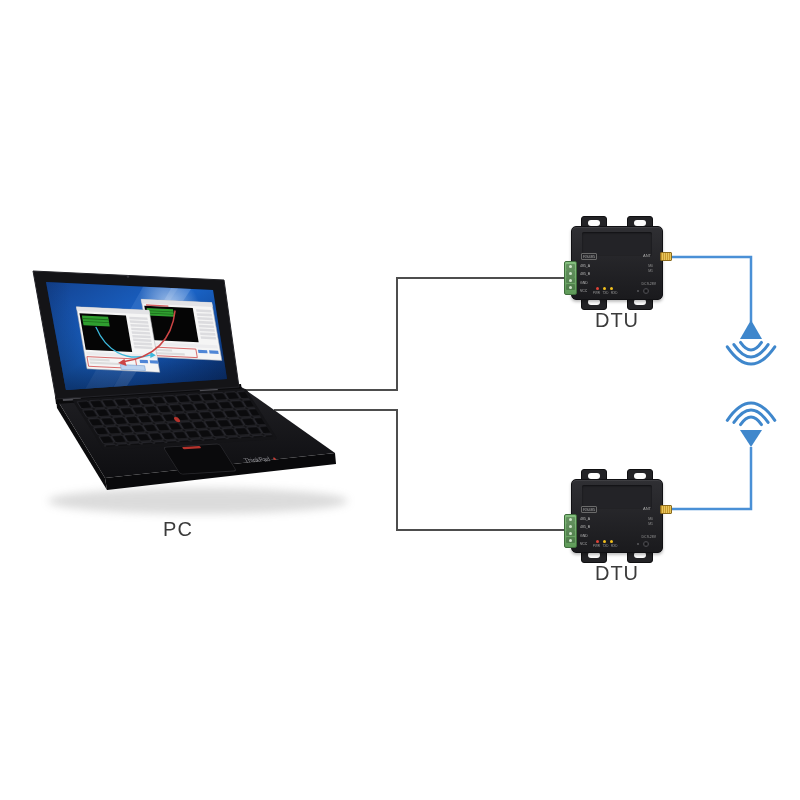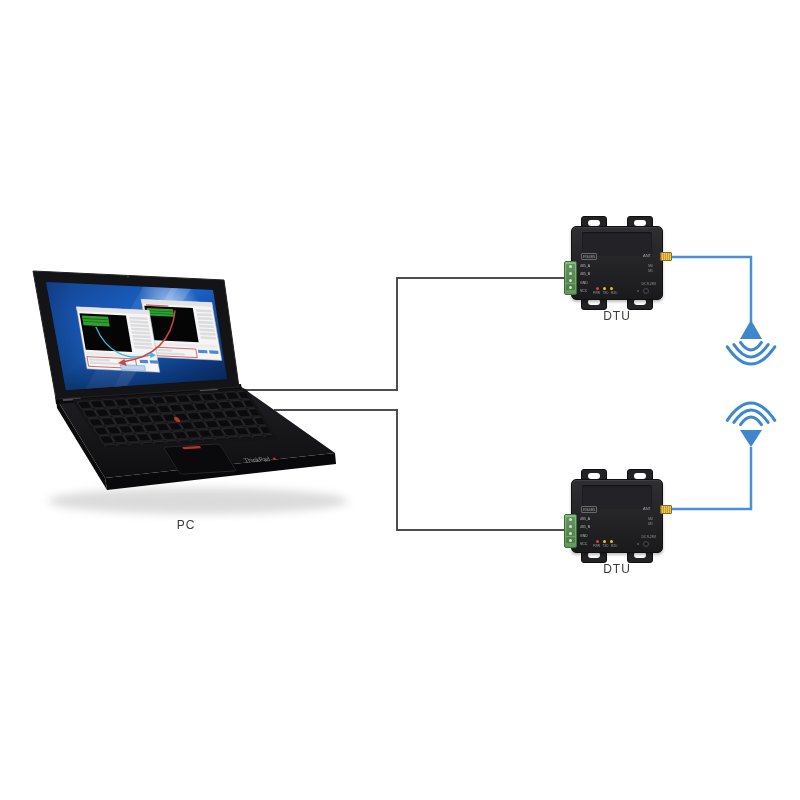--- a/index.html
+++ b/index.html
@@ -1,21 +1,21 @@
 <!DOCTYPE html>
 <html><head>
 <meta charset="utf-8">
 <style>
   html,body{margin:0;padding:0;background:#fff;}
   #stage{position:relative;width:800px;height:800px;background:#ffffff;overflow:hidden;
          font-family:"Liberation Sans",sans-serif;}
   #wiring{position:absolute;left:0;top:0;}
 
   
-  .caption{position:absolute;color:#3b3b3b;font-size:12px;letter-spacing:1px;text-align:center;}
+  .caption{position:absolute;color:#3b3b3b;font-size:20px;letter-spacing:1px;text-align:center;}
 
   
   .dtu{position:absolute;width:104px;height:94px;}
   .ear{position:absolute;width:26px;height:15px;background:#232326;border:1px solid #0f0f11;
        border-radius:3px;box-sizing:border-box;}
   .ear .hole{width:12px;height:6px;background:#fdfdfd;border-radius:3px;margin:3px auto 0;}
   .ear.tl{left:16px;top:0;} .ear.tr{left:62px;top:0;}
   .ear.bl{left:16px;bottom:0;} .ear.br{left:62px;bottom:0;}
   .dtu-body{position:absolute;left:6px;right:6px;top:10px;bottom:10px;
        background:linear-gradient(180deg,#2f2f33,#1a1a1d);
@@ -317,14 +317,14 @@
         <div>M0</div>
           <div>M1</div>
       </div>
       <div class="pwr-label">DC9-28V</div>
       <div class="jack"></div>
       <div class="jack-dot"></div>
     </div>
   </div>
   <div class="caption" style="left:565px;top:562px;width:104px;">DTU</div>
 
-  <div class="caption" style="left:136px;top:518px;width:100px;">PC</div>
+  <div class="caption" style="left:128px;top:518px;width:100px;">PC</div>
 </div>
 
 </body></html>

